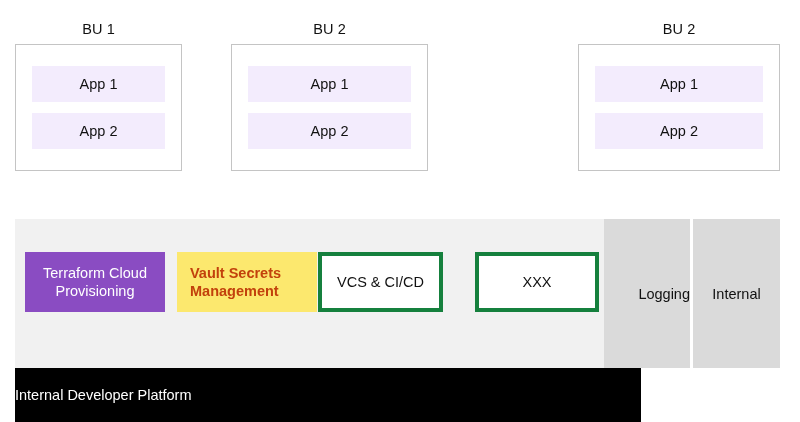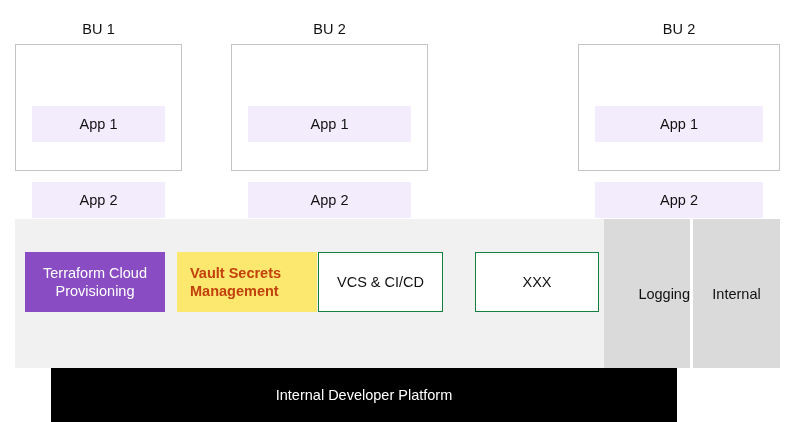--- a/index.html
+++ b/index.html
@@ -44,21 +44,20 @@
     padding: 21px 16px 0 16px;
   }
   .app-chip {
     background: #f3ecfd;
     height: 36px;
     line-height: 36px;
     text-align: center;
     font-size: 14.5px;
     color: #111111;
     margin-bottom: 11px;
-    margin-top: 40px;
   }
 
   
   #platform-band {
     position: absolute;
     left: 15px;
     top: 219px;
     width: 765px;
     height: 149px;
   }
@@ -109,42 +108,40 @@
     left: 162px;
     width: 140px;
     background: #fce86e;
     color: #c2410c;
     text-align: left;
     padding: 0 13px;
     font-weight: bold;
   }
   #svc-vcs, #svc-xxx {
     background: #ffffff;
-    border: 1px solid #15803d;
+    border: 4px solid #15803d;
     color: #111111;
     text-align: center;
     align-items: center;
   }
   #svc-vcs { left: 303px; width: 125px; }
   #svc-xxx { left: 460px; width: 124px; }
 
   
   #idp-bar {
     position: absolute;
     left: 15px;
     top: 368px;
     width: 626px;
     height: 54px;
     background: #000000;
     color: #ffffff;
     display: flex;
     align-items: center;
-    justify-content: center;
-    font-size: 14.5px;
-    margin-left: 36px;
+    font-size: 14.5px;
   }
 </style>
 </head>
 <body>
 
 <div id="bu-row">
 
   <div class="bu-group" id="bu-group-0" style="left: 15px; width: 167px;">
     <div class="bu-label">BU 1</div>
     <div class="bu-box">

